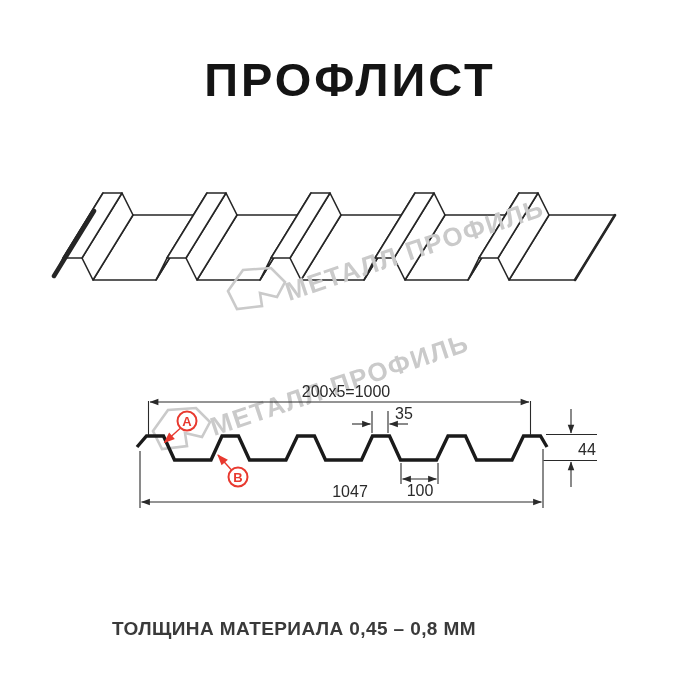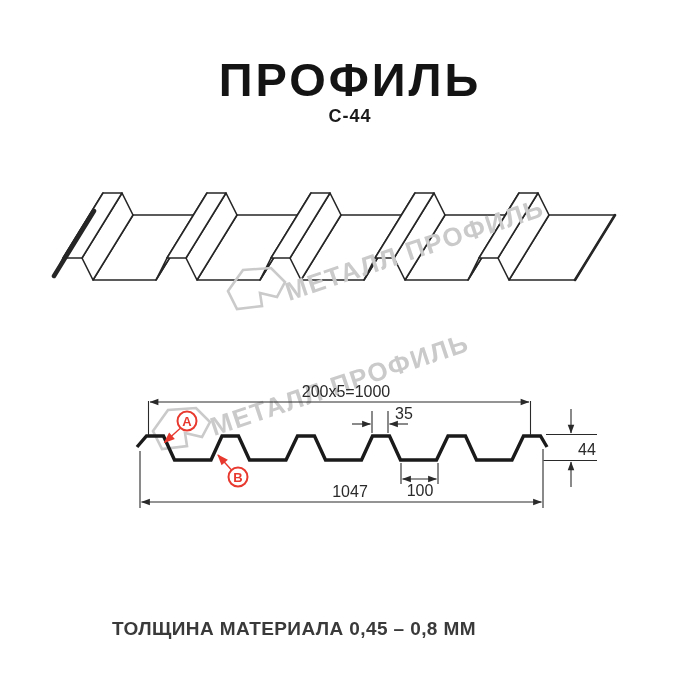--- a/index.html
+++ b/index.html
@@ -22,22 +22,21 @@
   svg.scene{position:absolute;left:0;top:0;z-index:1;font-family:"Liberation Sans", sans-serif;}
   .dim-text{font-size:16px;fill:#2a2a2a;}
   .wm-text{font-size:26px;font-weight:bold;letter-spacing:1.5px;fill:#cacaca;}
   .ab-letter{font-size:13px;font-weight:bold;fill:#e8392f;}
 </style>
 </head>
 <body>
 
 <div class="stage">
 
-  <div class="title">ПРОФИЛЬ</div>
-  <div class="model">С-44</div>
+  <div class="title">ПРОФЛИСТ</div>
 
   <svg class="scene" width="700" height="700" viewBox="0 0 700 700">
     <defs>
       <marker id="arr" viewBox="0 0 10 10" refX="9.5" refY="5" markerWidth="11" markerHeight="8" orient="auto-start-reverse">
         <path d="M0,1.3 L10,5 L0,8.7 Z" fill="#2a2a2a"></path>
       </marker>
       <marker id="arr-red" viewBox="0 0 10 10" refX="9" refY="5" markerWidth="10" markerHeight="8" orient="auto-start-reverse">
         <path d="M0,1.2 L10,5 L0,8.8 Z" fill="#e8392f"></path>
       </marker>
     </defs>

